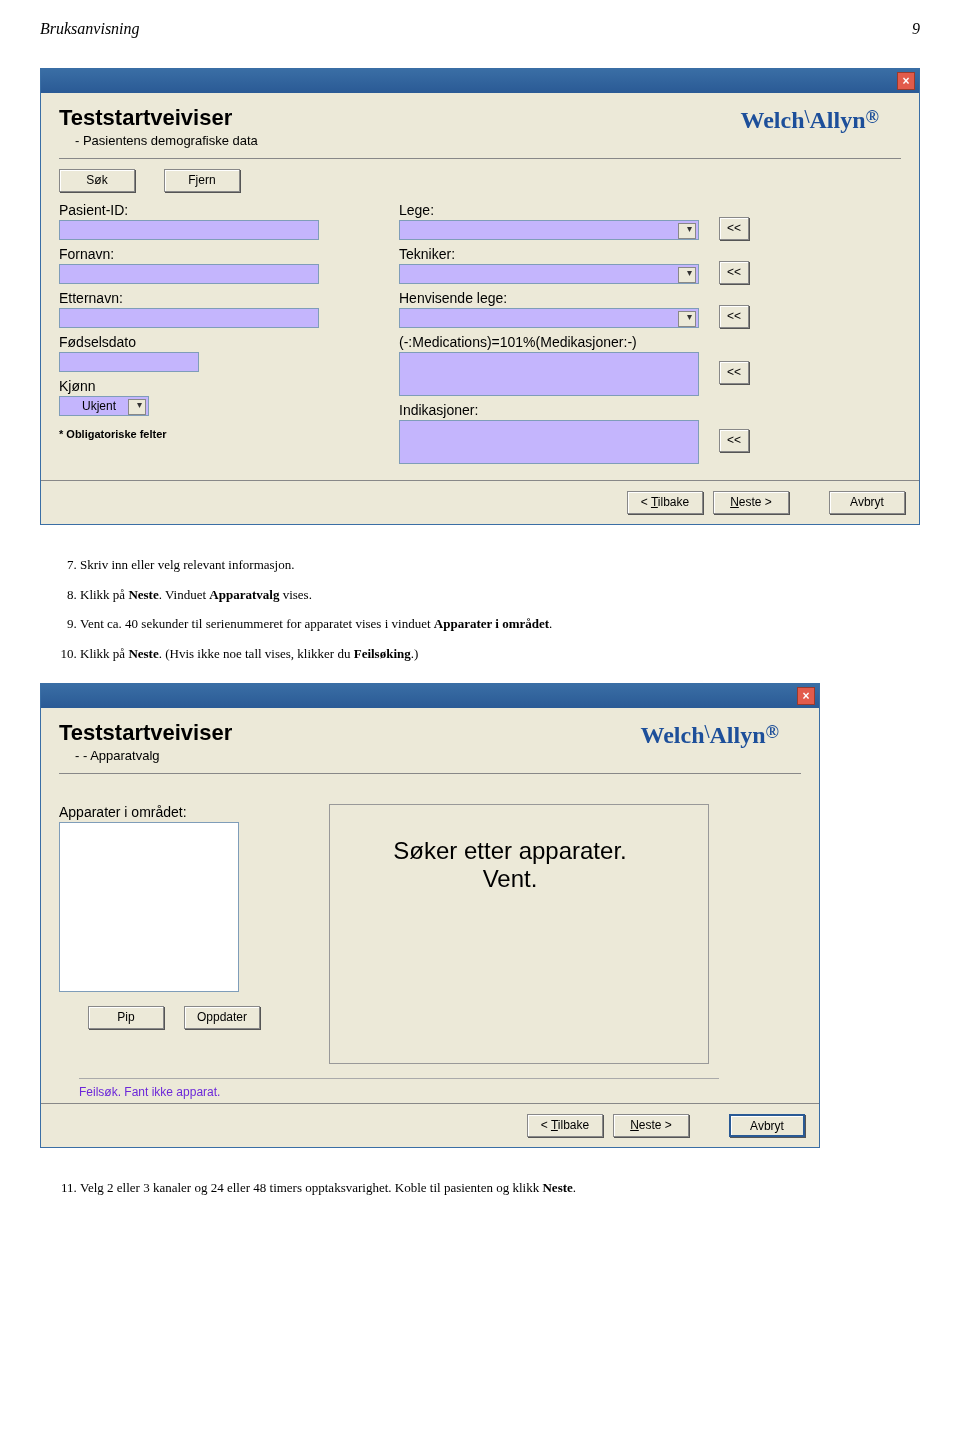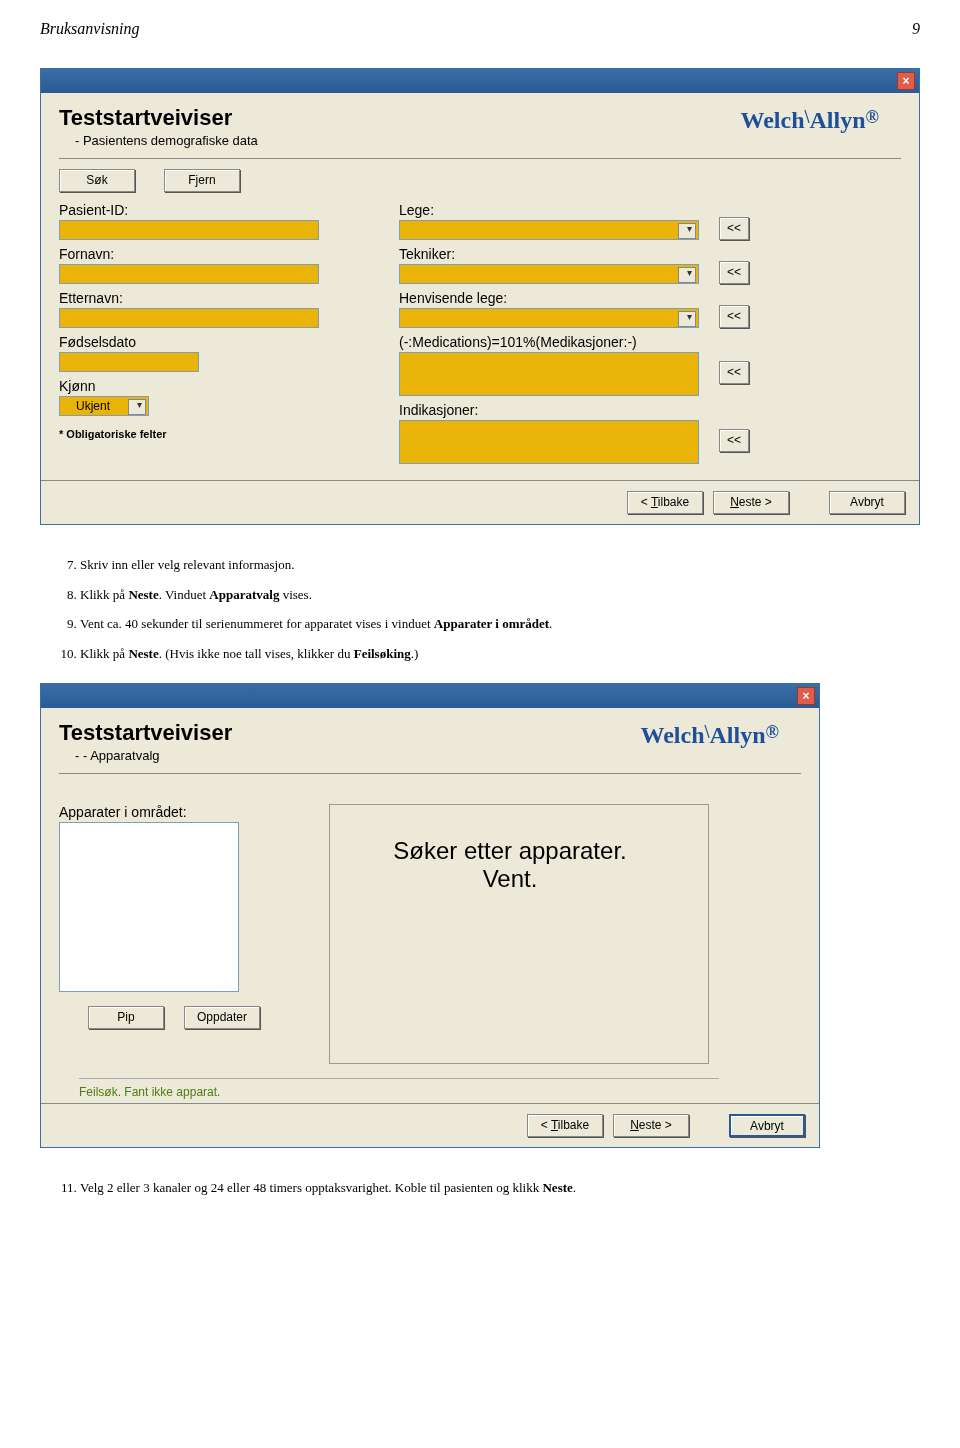--- a/index.html
+++ b/index.html
@@ -78,25 +78,25 @@
     font-size: 12px;
     text-align: center;
     line-height: 21px;
     padding: 0 8px;
     vertical-align: middle;
   }
   .btn-small { min-width: 30px; padding: 0 4px; }
   .field-row { margin-bottom: 6px; }
   .lbl { font-size: 14px; display: block; margin-bottom: 2px; }
   .input, .select, .textarea {
-    background: #eab308;
+    background: #c4b5fd;
     border: 1px solid #7f9db9;
     font-size: 12px;
     height: 20px;
-    padding: 2px 16px;
+    padding: 2px 22px;
     display: inline-block;
     vertical-align: middle;
   }
   .textarea { height: 44px; }
   .select { position: relative; }
   .select::after {
     content: "";
     position: absolute;
     right: 2px; top: 2px;
     width: 16px; height: 14px;
@@ -135,21 +135,21 @@
   }
   .panel { display: flex; gap: 40px; margin-top: 30px; }
   .scan-msg {
     font-size: 24px;
     text-align: center;
     margin-top: 32px;
     width: 360px;
   }
   .status-line {
     font-size: 12px;
-    color: #4d7c0f;
+    color: #6d28d9;
     margin: 14px 0 0 20px;
     border-top: 1px solid #aaa;
     padding-top: 6px;
     width: 640px;
   }
   .body-text {
     font-family: Liberation Serif, serif;
     font-size: 13px;
     line-height: 1.5;
   }

